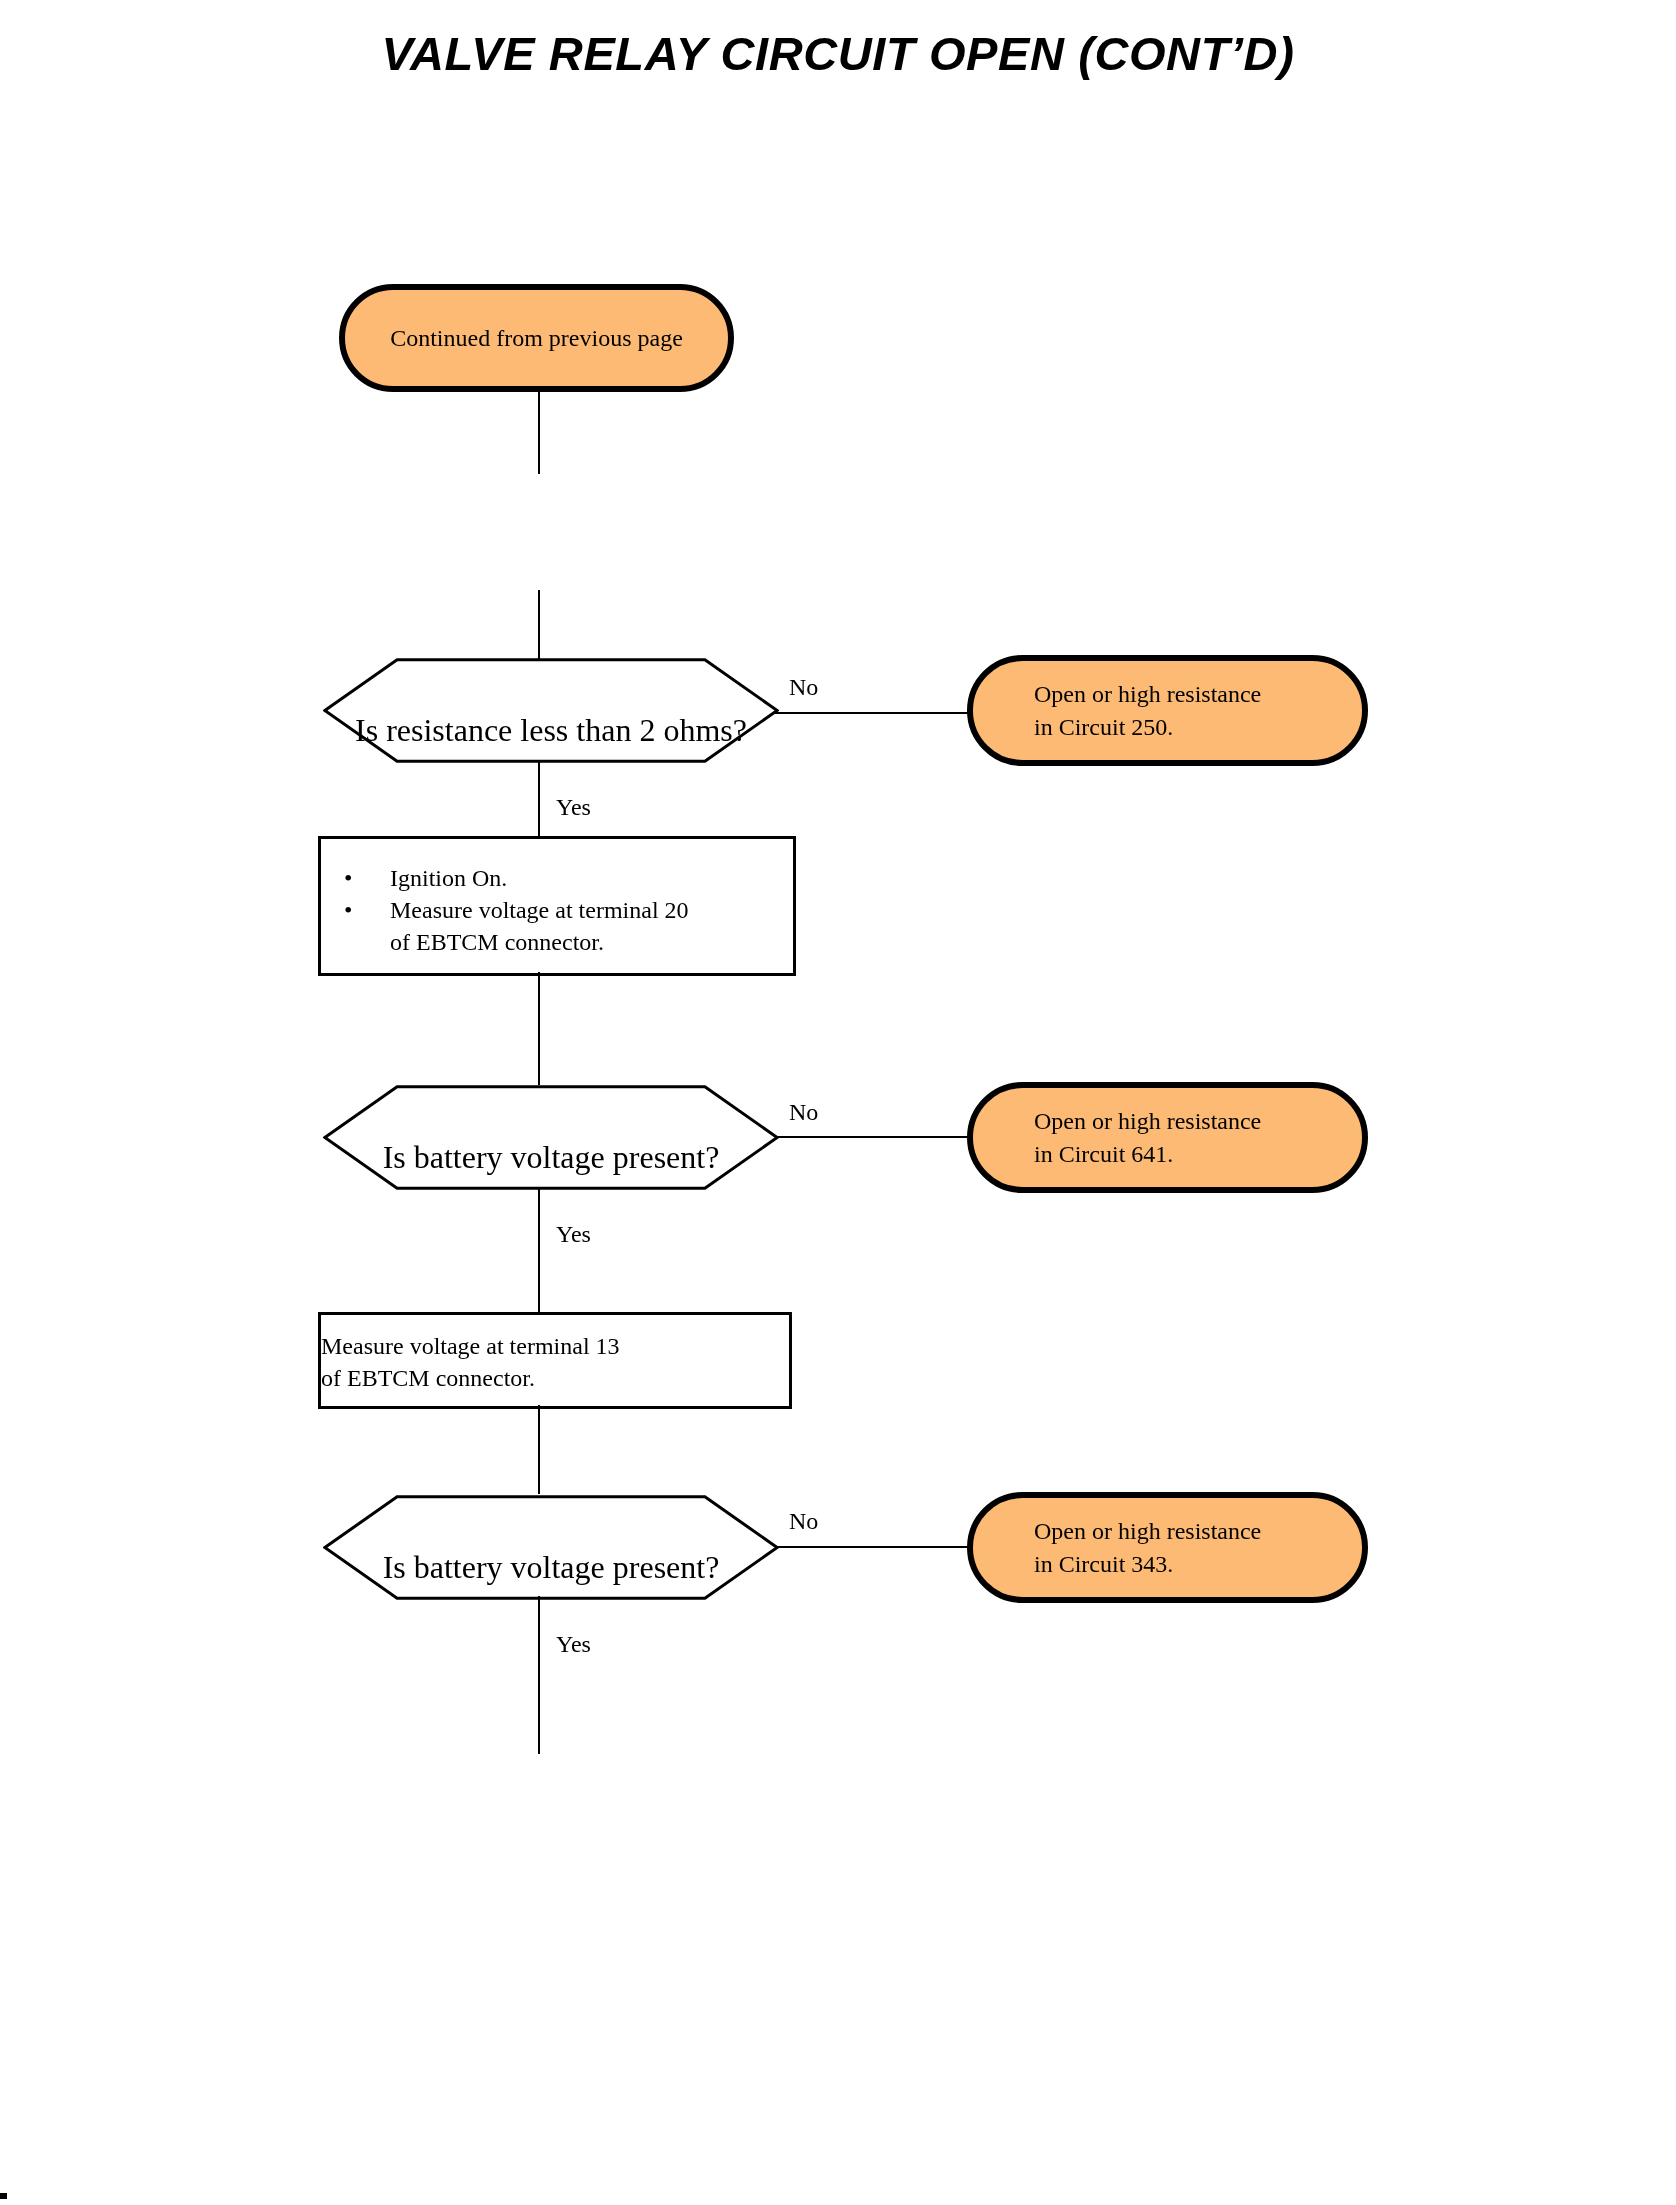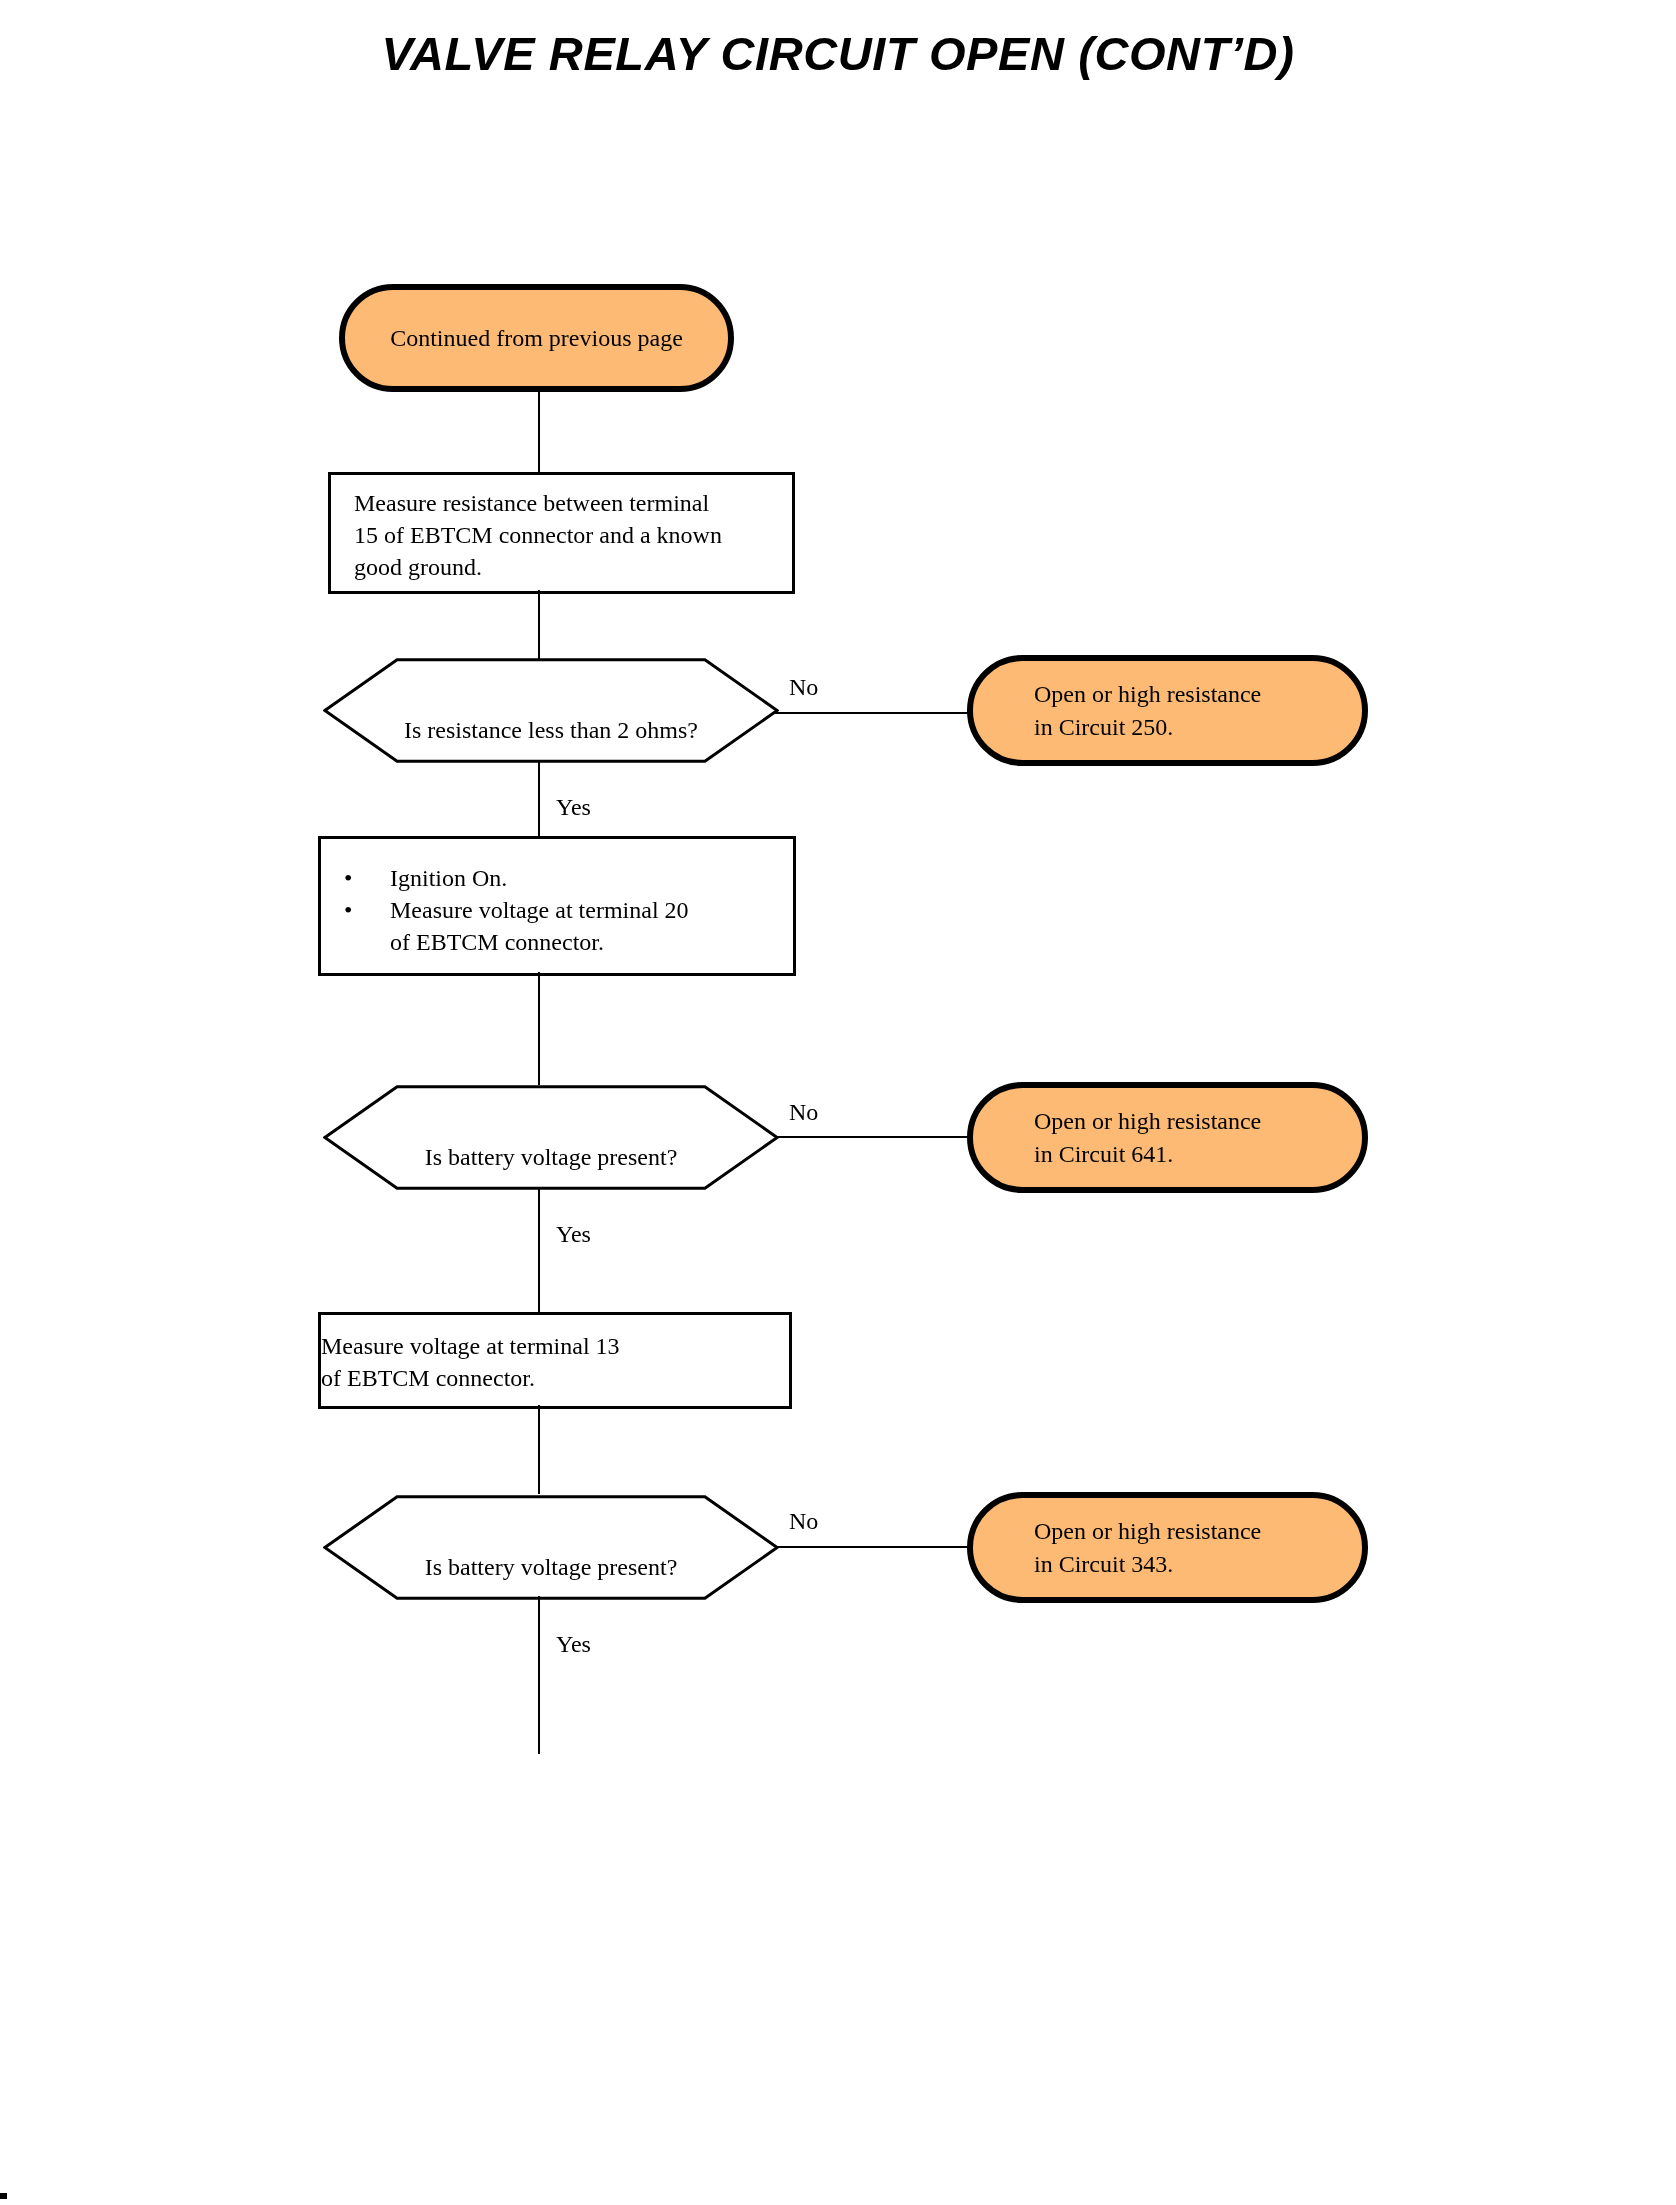--- a/index.html
+++ b/index.html
@@ -50,45 +50,40 @@
     line-height: 32px;
   }
   .hex { position: absolute; }
   .hex svg { position: absolute; left: 0; top: 0; width: 100%; height: 100%; display: block; }
   .hex polygon { fill: #ffffff; stroke: #000000; stroke-width: 5; }
   .hex-label {
     position: absolute; left: 0; top: 0;
     width: 100%; height: 100%;
     display: flex; align-items: center; justify-content: center;
     padding-top: 39px;
-    font-size: 24px;
+    font-size: 32px;
   }
   .edge-label { position: absolute; font-size: 24px; line-height: 28px; text-align: center; }
   .bullet-row { display: flex; }
   .dot-cell { flex: 0 0 46px; width: 46px; }
   .speck { position: absolute; background: #000000; }
 </style>
 </head>
 <body>
 
 <div class="page">
 
   <h1 class="title">VALVE RELAY CIRCUIT OPEN (CONT’D)</h1>
 
   <div class="pill centered" style="left:339px; top:284px; width:395px; height:108px;">
     <span>Continued from previous page</span>
   </div>
 
   <div class="vline" style="left:538px; top:389px; height:85px;"></div>
 
-  <div class="proc" style="left:328px; top:472px; width:467px; height:122px; padding-left:23px; padding-top:4.9px;">
-    <div>Measure resistance between terminal</div>
-    <div>15 of EBTCM connector and a known</div>
-    <div>good ground.</div>
-  </div>
 
   <div class="vline" style="left:538px; top:590px; height:72px;"></div>
 
   <div class="hex" style="left:323px; top:658px; width:456px; height:105px;">
     <svg viewBox="0 0 751 172" preserveAspectRatio="none">
       <polygon points="3,86 122,3 629,3 748,86 629,169 122,169"></polygon>
     </svg>
     <div class="hex-label">Is resistance less than 2 ohms?</div>
   </div>
 

